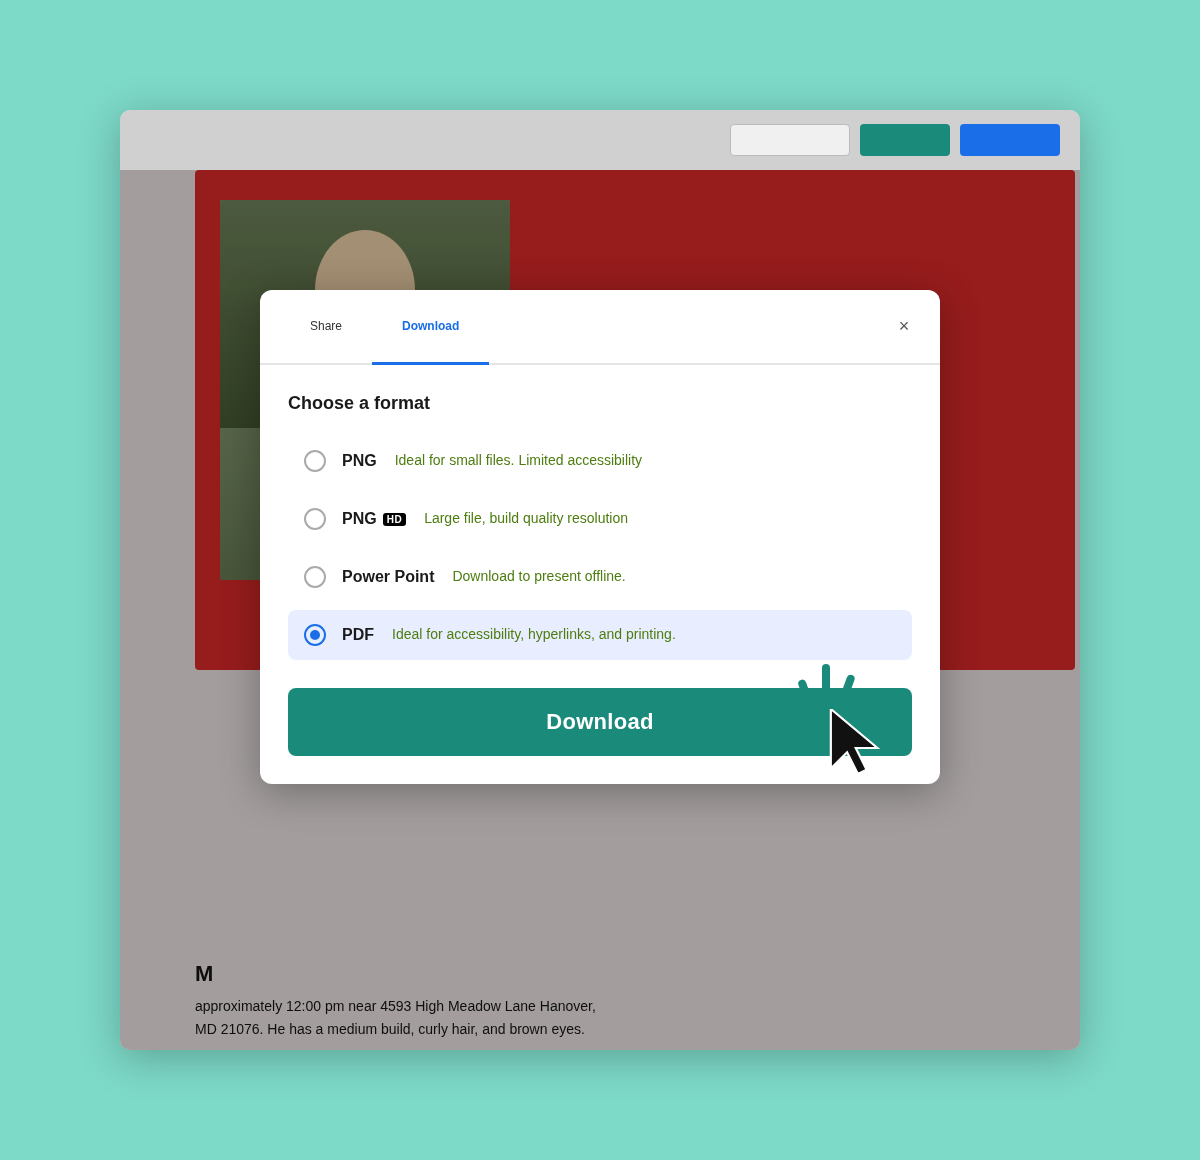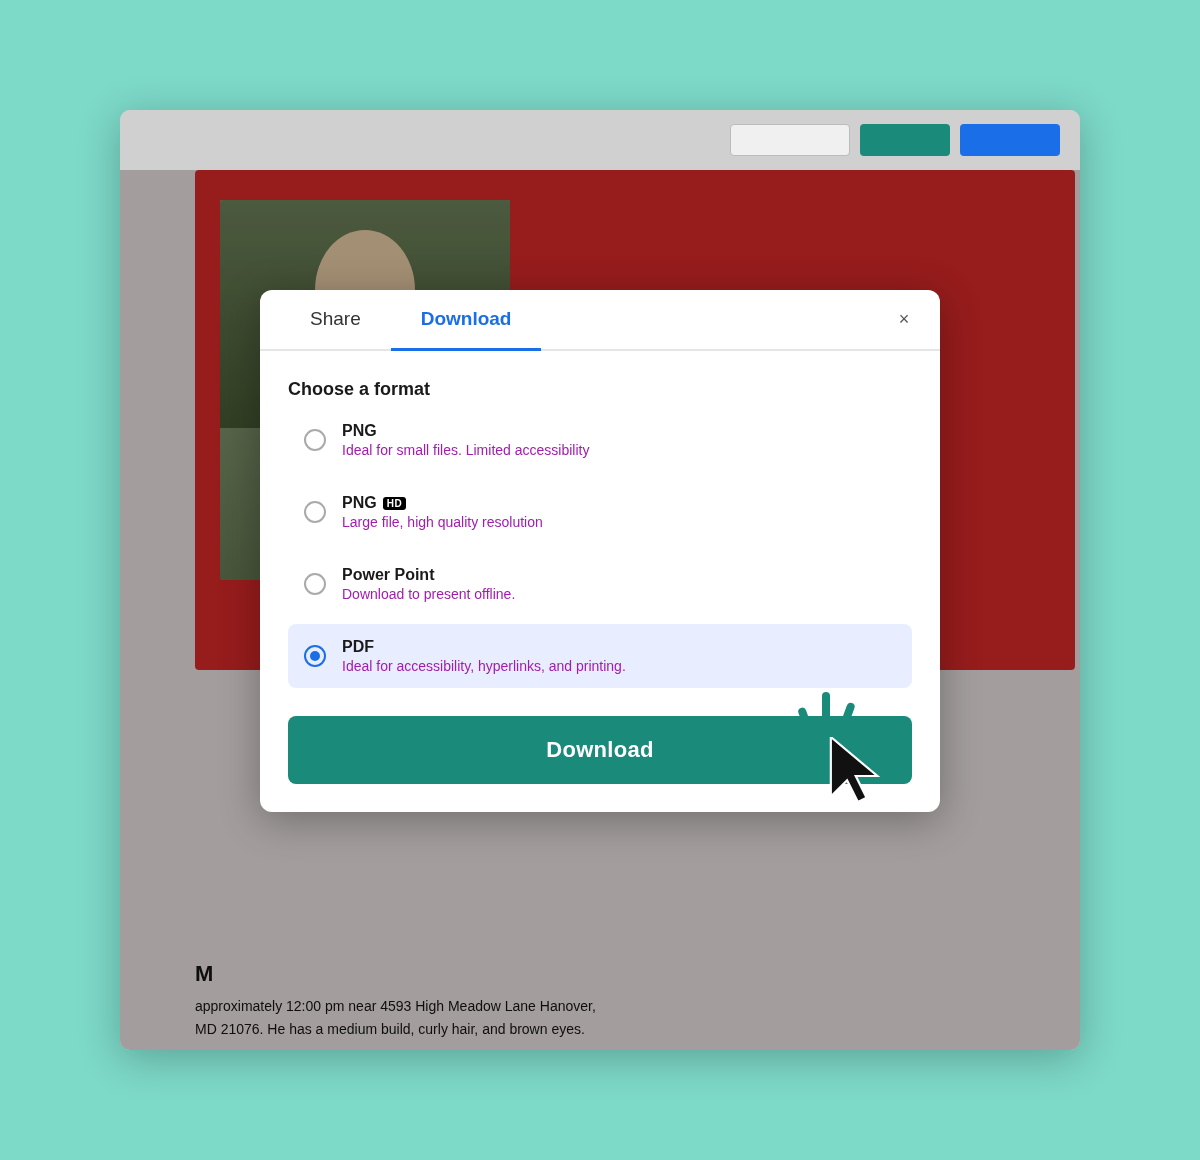--- a/index.html
+++ b/index.html
@@ -165,22 +165,22 @@
       align-items: center;
       justify-content: center;
       cursor: pointer;
       font-size: 18px;
       color: #555;
       border: none;
       background: none;
     }
 
     .tab {
-      padding: 18px 30px;
-      font-size: 19px;
+      padding: 29px 30px;
+      font-size: 12px;
       font-weight: 500;
       color: #333;
       cursor: pointer;
       border-bottom: 3px solid transparent;
       margin-bottom: -2px;
       position: relative;
     }
 
     .tab.active {
       color: #1a6fe8;
@@ -189,21 +189,21 @@
     }
 
     .modal-body {
       padding: 28px 28px 0 28px;
     }
 
     .format-title {
       font-size: 18px;
       font-weight: 700;
       color: #1a1a1a;
-      margin-bottom: 8px;
+      margin-bottom: 22px;
     }
 
     .format-option {
       display: flex;
       align-items: center;
       gap: 16px;
       padding: 14px 16px;
       border-radius: 8px;
       margin-bottom: 8px;
       cursor: pointer;
@@ -231,22 +231,22 @@
     .radio.checked::after {
       content: '';
       width: 10px;
       height: 10px;
       background: #1a6fe8;
       border-radius: 50%;
     }
 
     .format-info {
       display: flex;
-      flex-direction: column;
-      gap: 2px;
+      flex-direction: row;
+      gap: 18px;
     }
 
     .format-name {
       display: flex;
       align-items: center;
       gap: 6px;
       font-size: 16px;
       font-weight: 600;
       color: #1a1a1a;
     }
@@ -258,21 +258,21 @@
       color: white;
       font-size: 10px;
       font-weight: 800;
       padding: 1px 4px;
       border-radius: 3px;
       letter-spacing: 0.5px;
     }
 
     .format-desc {
       font-size: 14px;
-      color: #a21caf;
+      color: #4d7c0f;
     }
 
     .modal-footer {
       padding: 20px 28px 28px;
       position: relative;
     }
 
     .download-btn {
       width: 100%;
       height: 68px;
@@ -399,21 +399,21 @@
             </div>
           </div>
 
           <div class="format-option">
             <div class="radio"></div>
             <div class="format-info">
               <div class="format-name">
                 <span>PNG</span>
                 <span class="hd-badge">HD</span>
               </div>
-              <div class="format-desc">Large file, high quality resolution</div>
+              <div class="format-desc">Large file, build quality resolution</div>
             </div>
           </div>
 
           <div class="format-option">
             <div class="radio"></div>
             <div class="format-info">
               <div class="format-name">
                 <span>Power Point</span>
               </div>
               <div class="format-desc">Download to present offline.</div>

